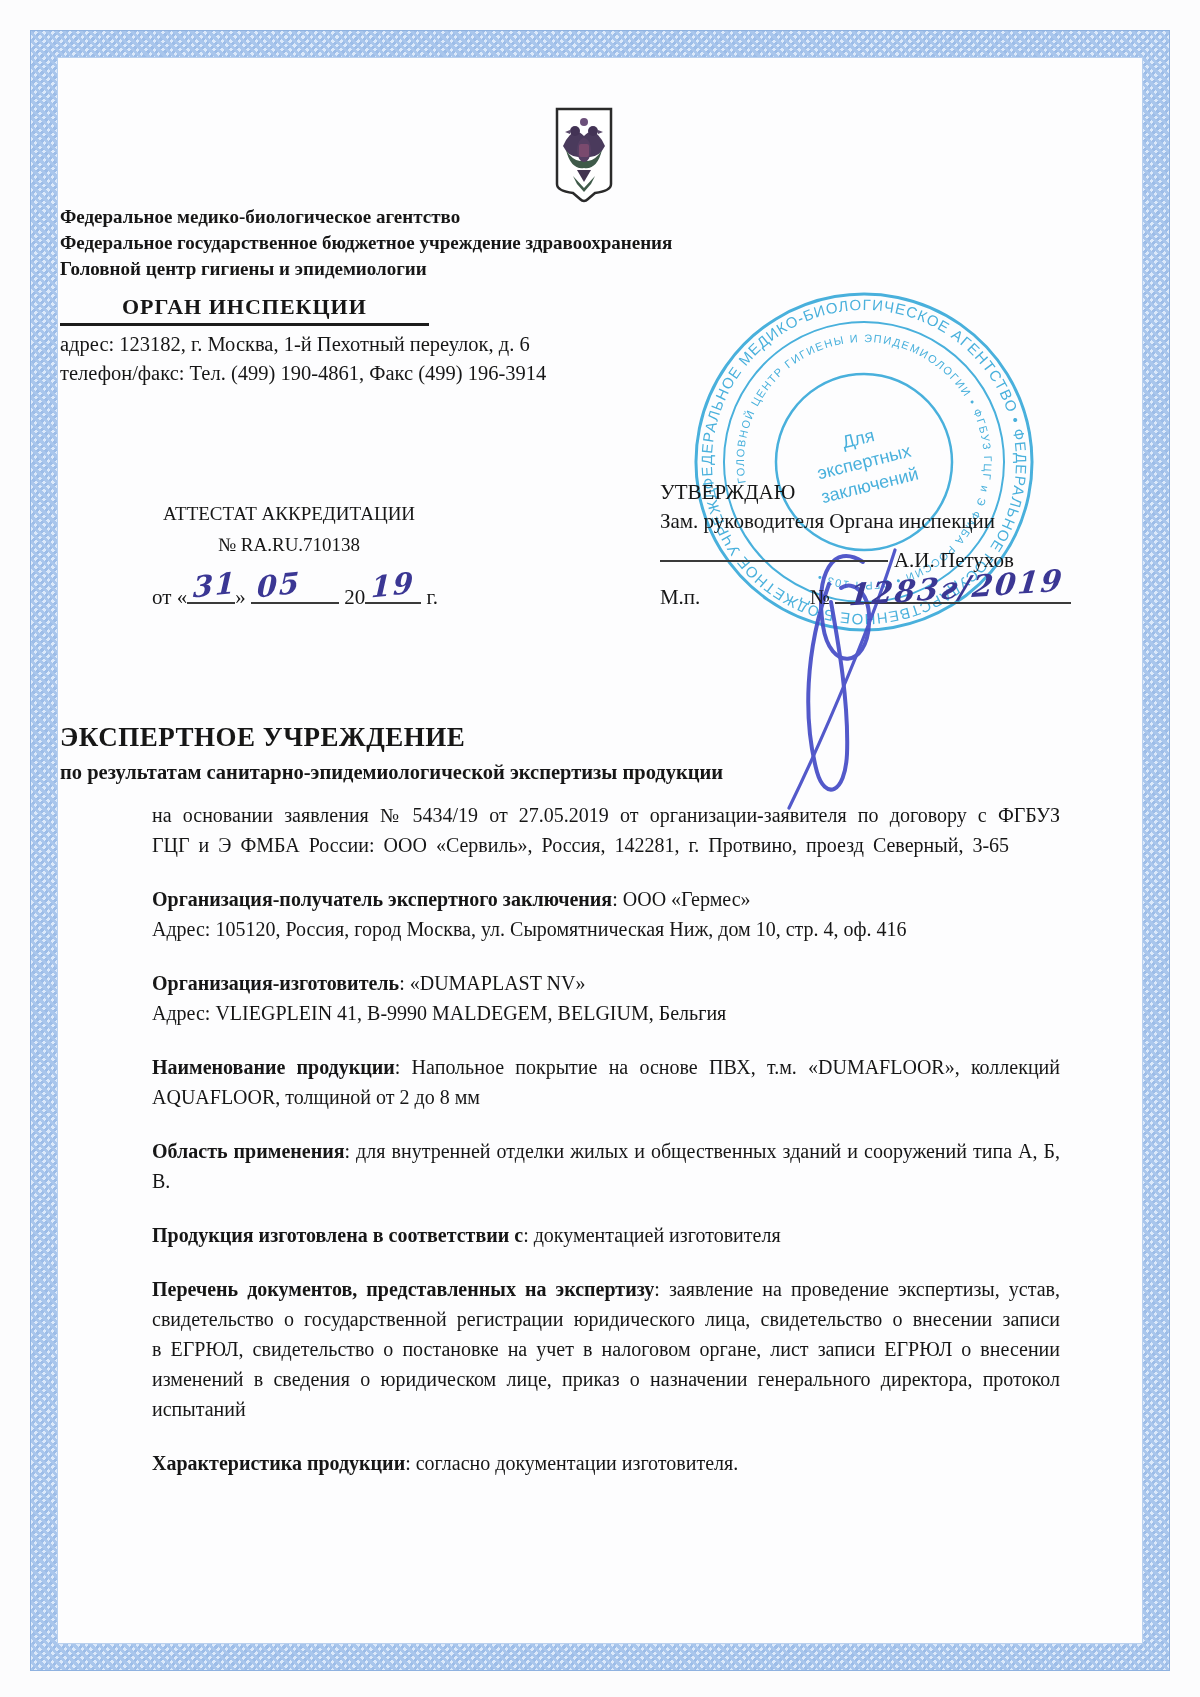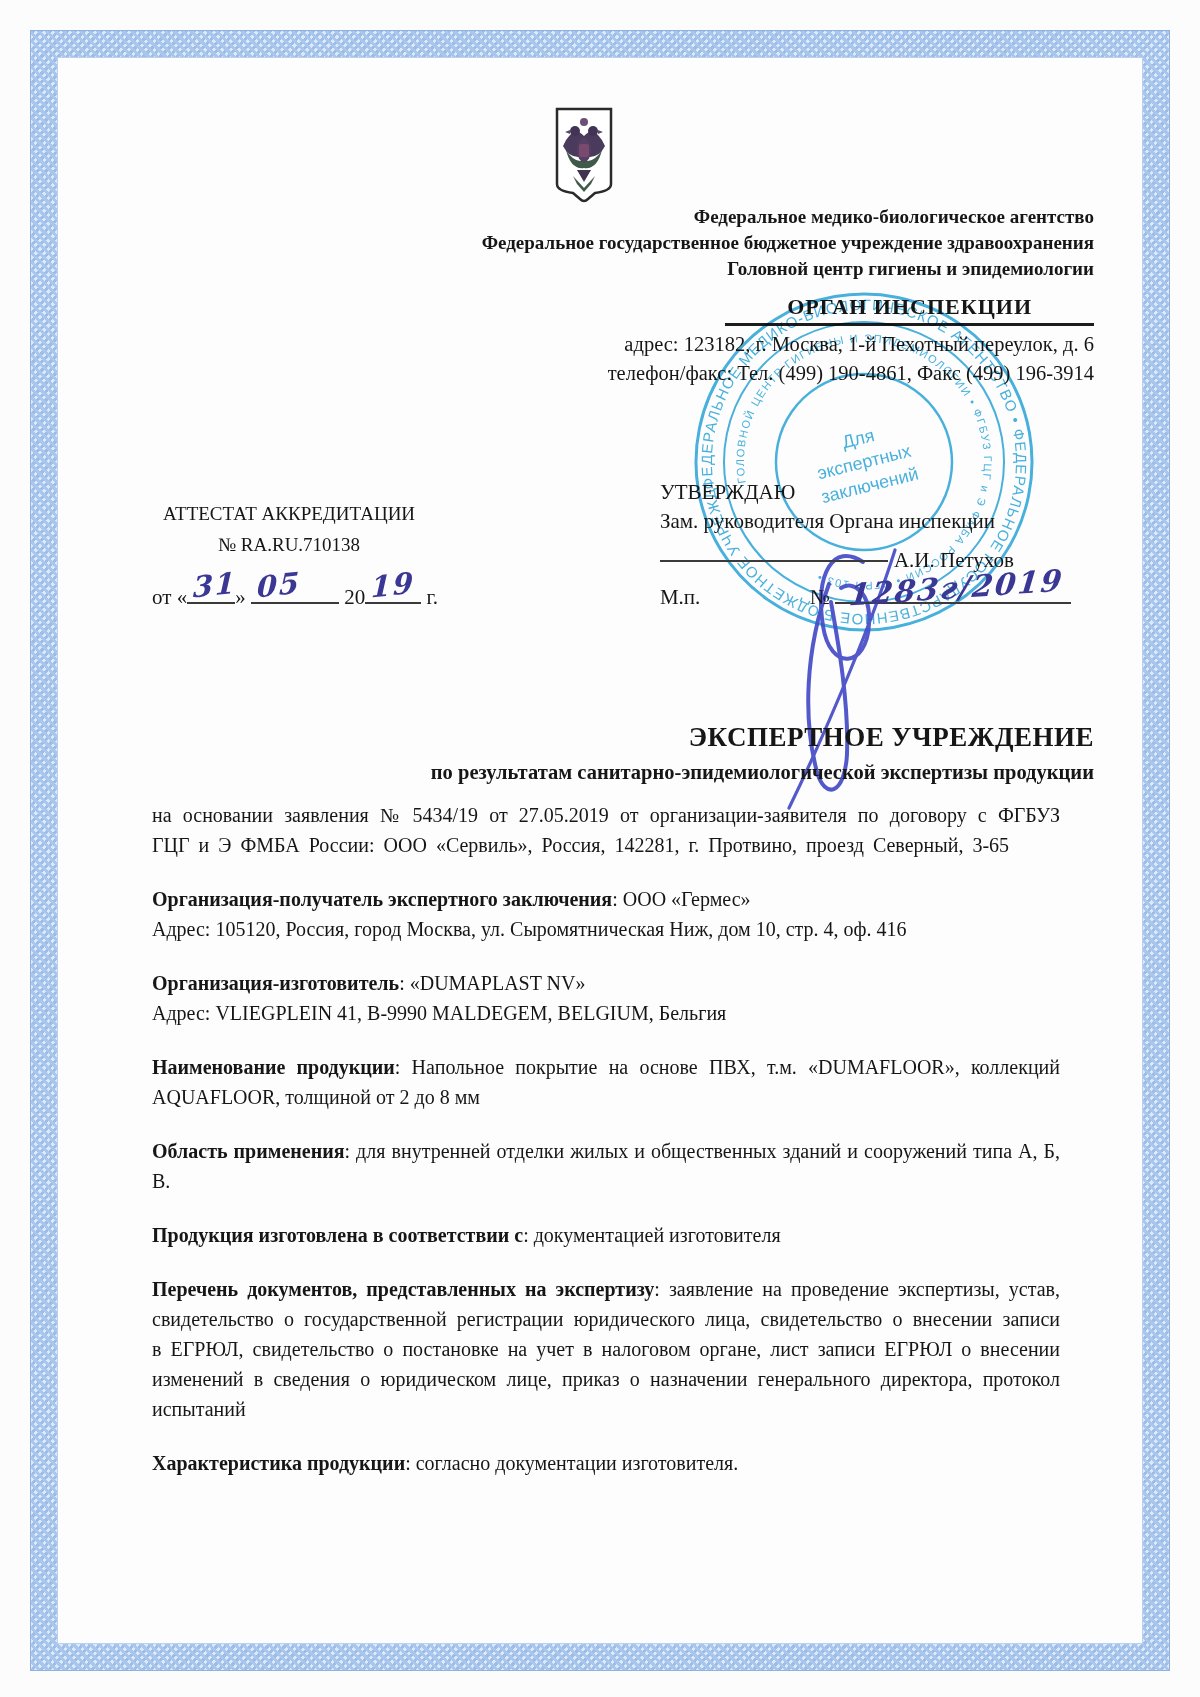--- a/index.html
+++ b/index.html
@@ -14,21 +14,21 @@
     position:absolute; left:30px; top:30px; right:30px; bottom:26px;
     background:
       repeating-linear-gradient(45deg, #a9c6ec 0 3px, rgba(255,255,255,0) 3px 6px),
       repeating-linear-gradient(-45deg, #9dbde8 0 3px, rgba(255,255,255,0) 3px 6px),
       linear-gradient(#dce9fa,#dce9fa);
     box-shadow: inset 0 0 0 1px #8fb2e0;
   }
   .frame-inner { position:absolute; inset:28px; background:#fdfdfe; box-shadow: 0 0 0 1px #b9d0ee; }
 
   .abs { position:absolute; }
-  .centered { left:60px; right:60px; text-align:right; padding-right:46px; }
+  .centered { left:60px; right:60px; text-align:left; padding-right:46px; }
 
   .org-header { top:204px; font-weight:bold; font-size:19px; line-height:26px; }
   .organ-wrap { top:294px; }
   .organ-heading {
     display:inline-block; font-weight:bold; font-size:22px; letter-spacing:1px;
     border-bottom:3px solid #1c1c1c; padding:0 62px 3px 62px;
   }
   .addr { top:330px; font-size:20.5px; line-height:29px; }
 
   .accred { left:163px; top:490px; font-size:19px; line-height:31px; text-align:center;margin-top:8px; }

